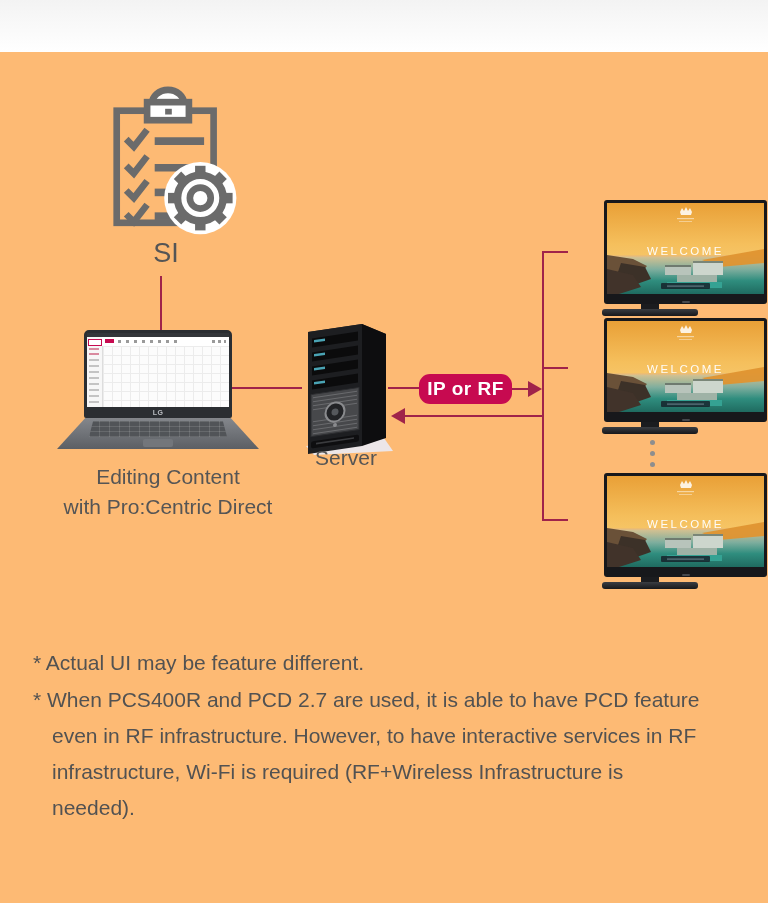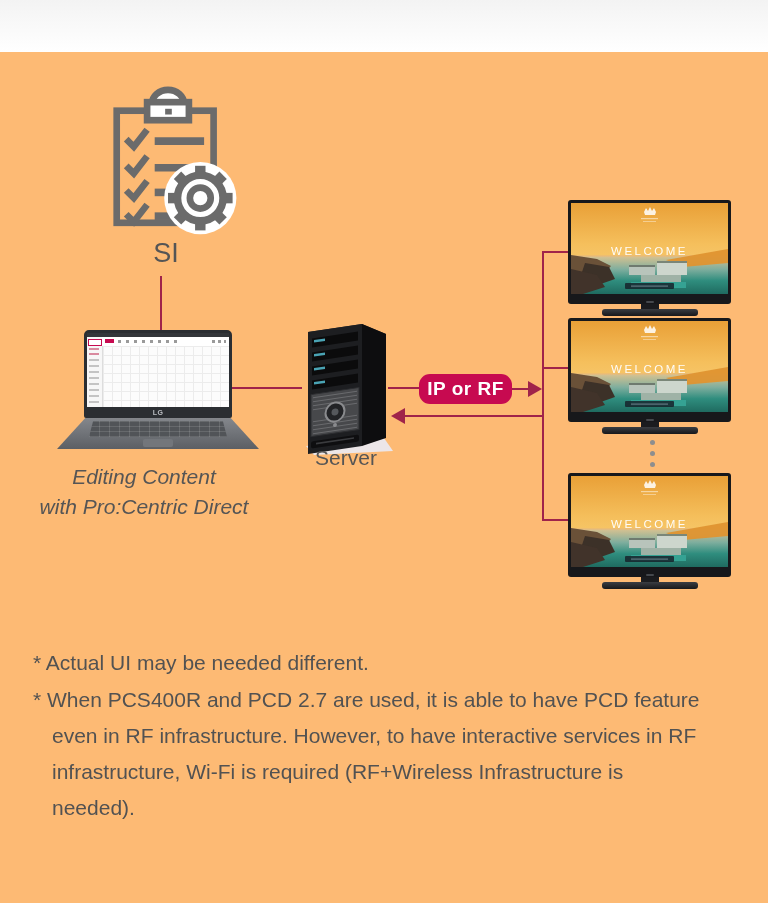--- a/index.html
+++ b/index.html
@@ -52,31 +52,31 @@
   #laptop-base{position:absolute;left:0;top:88px;width:202px;height:31px;
     clip-path:polygon(14% 0,86% 0,100% 100%,0 100%);
     background:linear-gradient(#84878c,#5c5f64);}
   #laptop-keyboard{position:absolute;left:32px;top:3px;width:138px;height:16px;
     clip-path:polygon(3% 0,97% 0,100% 100%,0 100%);
     background-color:#515458;
     background-image:repeating-linear-gradient(90deg,rgba(255,255,255,.12) 0 1px,transparent 1px 10px),
                      repeating-linear-gradient(rgba(255,255,255,.12) 0 1px,transparent 1px 5px);}
   #laptop-trackpad{position:absolute;left:86px;top:21px;width:30px;height:8px;
     background:#73767b;border-radius:2px;}
-  #laptop-caption{left:4px;top:462px;width:280px;font-style:italic;}
+  #laptop-caption{left:28px;top:462px;width:280px;}
   
   #server-label{left:300px;top:443px;width:92px;}
   
   #ip-rf-badge{left:419px;top:374px;width:93px;height:30px;background:#c70a50;
     border-radius:11px;color:#fff;font-size:19px;font-weight:bold;text-align:center;
     line-height:30px;letter-spacing:.5px;}
   
   .tv{position:absolute;left:568px;width:163px;}
   .tv-frame{position:relative;width:157px;background:#17181b;border-radius:3px;
-    padding:3px 3px 6px 3px;}
+    padding:3px 3px 6px 3px;margin-left:36px;}
   .tv-chin-dot{position:absolute;left:50%;bottom:1px;width:8px;height:2px;margin-left:-4px;
     background:#45484d;border-radius:1px;}
   .tv-neck{width:18px;height:5px;margin:0 auto;background:#1b1c1f;}
   .tv-stand{width:96px;height:7px;margin:0 auto;background:linear-gradient(#3a3d42,#17181b);
     border-radius:3px;}
   
   #ellipsis-dots{left:648px;top:440px;width:8px;}
   #ellipsis-dots .dot{width:5px;height:5px;border-radius:50%;background:#8e8e8e;margin:0 auto 6px;}
   
   #footnotes{left:33px;top:645px;width:668px;font-size:21px;line-height:36px;color:#525252;}
@@ -355,17 +355,17 @@
   </div>
     </div>
 
   <div id="ellipsis-dots" class="abs">
     <div class="dot"></div>
       <div class="dot"></div>
       <div class="dot"></div>
   </div>
 
   <div id="footnotes" class="abs">
-    <p class="footnote">* Actual UI may be needed different.</p>
+    <p class="footnote">* Actual UI may be feature different.</p>
     <p class="footnote">* When PCS400R and PCD 2.7 are used, it is able to have PCD feature even in RF infrastructure. However, to have interactive services in RF infrastructure, Wi-Fi is required (RF+Wireless Infrastructure is needed).</p>
   </div>
 
 </div>
 
 </body></html>

